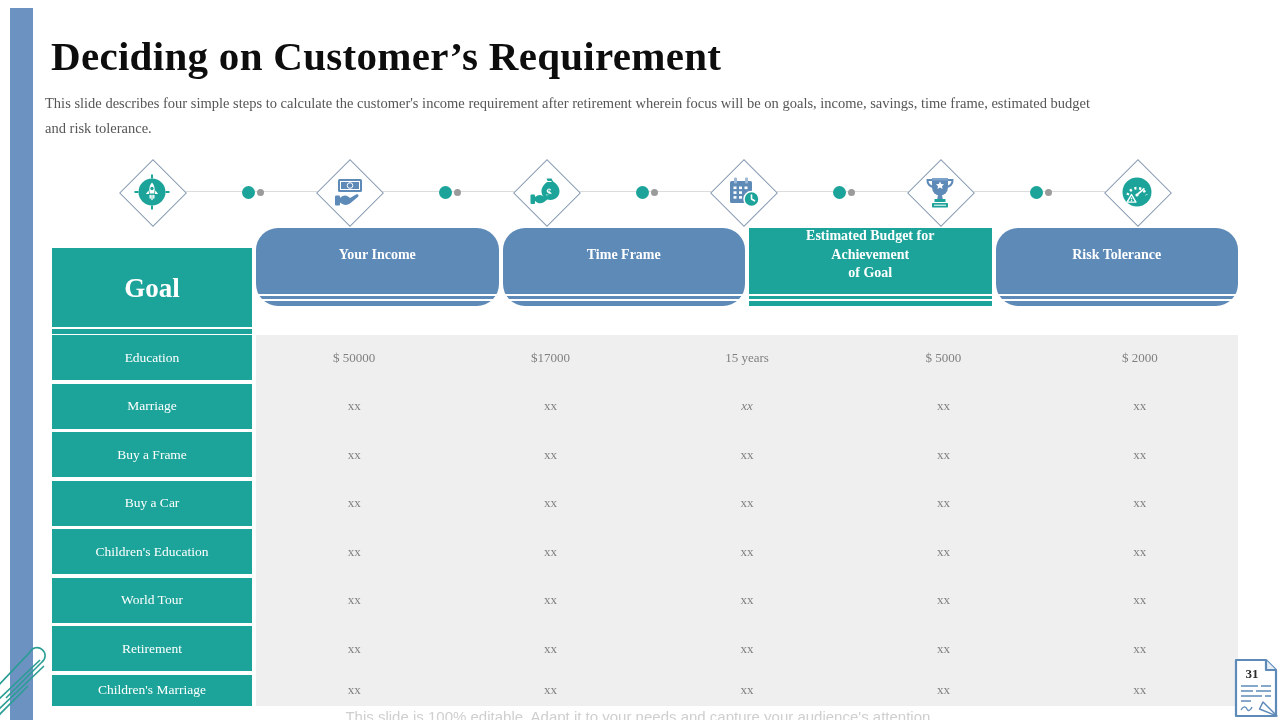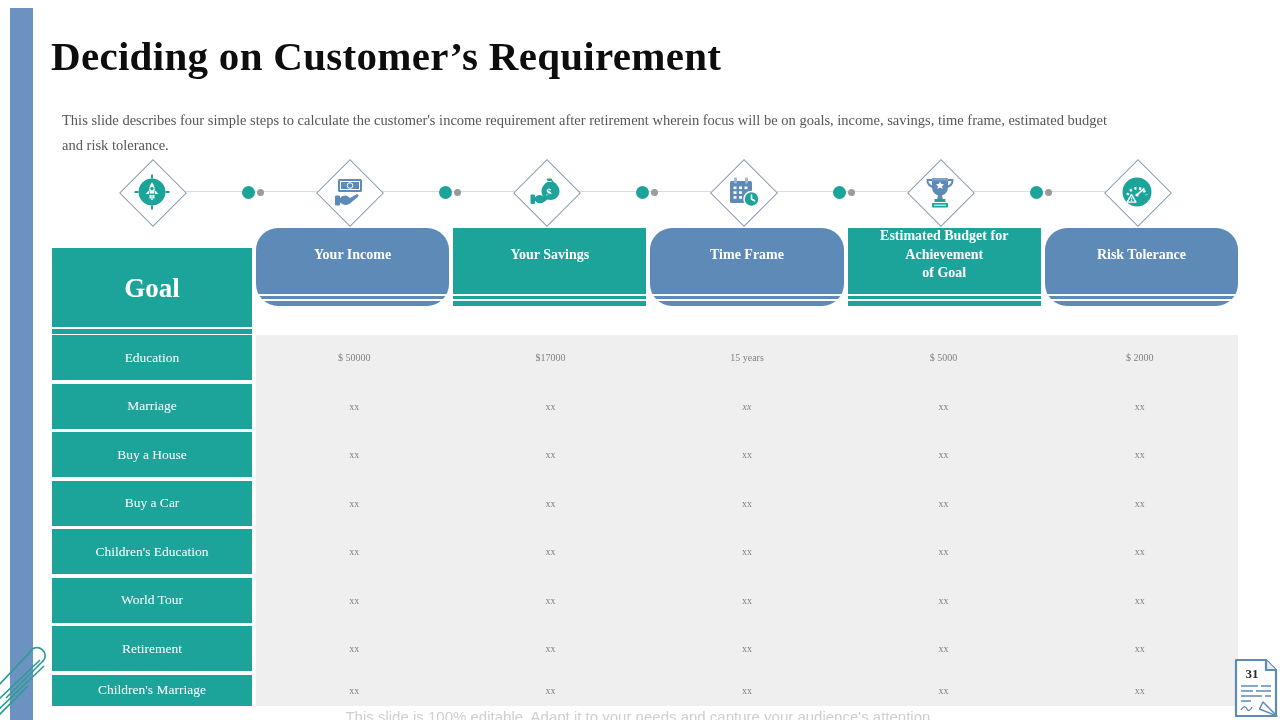--- a/index.html
+++ b/index.html
@@ -1,21 +1,21 @@
 <!DOCTYPE html>
 <html style="--teal: #1CA49A; --blue: #5E8AB8; --sidebar-blue: #6C92C2; --data-bg: #EFEFF0; --data-text: #818181;"><head>
 <meta charset="utf-8">
 <style>
   html,body{margin:0;padding:0;background:#fff;}
   .slide{position:relative;width:1280px;height:720px;background:#fff;overflow:hidden;
          font-family:"Liberation Serif","DejaVu Serif",serif;}
   .side-bar{position:absolute;left:10px;top:8px;width:23px;height:712px;background:var(--sidebar-blue,#6C92C2);}
   .deco{position:absolute;left:0;top:588px;width:72px;height:132px;}
   .title{position:absolute;left:45px;top:26px;margin:6px;font-size:41px;font-weight:bold;color:#0d0d0d;letter-spacing:.3px;}
-  .subtitle{position:absolute;left:45px;top:91px;width:1130px;margin:17px;font-size:14.5px;color:#565656;line-height:1.75;}
+  .subtitle{position:absolute;left:45px;top:91px;width:1130px;margin:0;font-size:14.5px;color:#565656;line-height:1.75;}
   .subtitle span{display:block;}
 
   
   .timeline{position:absolute;left:52px;top:160px;width:1186px;height:66px;}
   .tl-line{position:absolute;left:100px;top:31px;width:985px;height:1px;background:#dcdcdc;}
   .diamond{position:absolute;top:9px;width:46px;height:46px;background:#fff;border:1.2px solid #8a9cb3;transform:rotate(45deg);}
   .tl-icon{position:absolute;top:14px;width:36px;height:36px;}
   .dot-t{position:absolute;top:25.5px;width:13px;height:13px;border-radius:50%;background:var(--teal,#1CA49A);}
   .dot-g{position:absolute;top:28.5px;width:7px;height:7px;border-radius:50%;background:#9b9b9b;}
 
@@ -30,21 +30,21 @@
   .hdr.teal{background:linear-gradient(to bottom,var(--teal,#1CA49A) 0 66px,#fff 66px 68px,var(--teal,#1CA49A) 68px 71px,#fff 71px 73px,var(--teal,#1CA49A) 73px 100%);}
   .hdr.blue{background:linear-gradient(to bottom,var(--blue,#5E8AB8) 0 66px,#fff 66px 68px,var(--blue,#5E8AB8) 68px 71px,#fff 71px 73px,var(--blue,#5E8AB8) 73px 100%);border-radius:22px;}
 
   .tbody{position:relative;margin-top:1px;height:371px;border-radius:27px;}
   .gray-bg{position:absolute;left:204px;top:0;right:0;bottom:0;background:var(--data-bg,#EFEFF0);}
   .trow{position:relative;display:flex;gap:4px;height:45px;margin-bottom:3.5px;}
   .trow.last{height:31px;margin-bottom:8px;}
   .goal-cell{width:200px;flex:0 0 auto;background:var(--teal,#1CA49A);color:#fff;font-size:13.5px;
     display:flex;align-items:center;justify-content:center;}
   .vals{flex:1;display:flex;}
-  .vcell{flex:1;display:flex;align-items:center;justify-content:center;color:var(--data-text,#818181);font-size:10px;}
+  .vcell{flex:1;display:flex;align-items:center;justify-content:center;color:var(--data-text,#818181);font-size:13px;}
   .vcell.italic{font-style:italic;}
 
   .footer{position:absolute;left:0;right:0;top:708px;text-align:center;
     font-family:"Liberation Sans","DejaVu Sans",sans-serif;font-size:15px;color:#cfcfcf;}
   .page-badge{position:absolute;right:1px;bottom:2px;width:46px;height:60px;}
 </style>
 </head>
 <body>
 
 <div class="slide">
@@ -157,21 +157,20 @@
     <div class="dot-t" style="left:781px"></div>
     <div class="dot-g" style="left:796px"></div>
     <div class="dot-t" style="left:978px"></div>
     <div class="dot-g" style="left:993px"></div>
   </div>
 
   <div class="rq-table">
     <div class="thead">
       <div class="goal-hdr">Goal</div>
       <div class="hdr blue">Your Income</div>
-      <div class="hdr teal">Your Savings</div>
       <div class="hdr blue">Time Frame</div>
       <div class="hdr teal">Estimated Budget for
 Achievement
 of  Goal</div>
       <div class="hdr blue">Risk Tolerance</div>
     </div>
 
     <div class="tbody">
       <div class="gray-bg"></div>
 
@@ -191,21 +190,21 @@
         <div class="vals">
           <div class="vcell">xx</div>
           <div class="vcell">xx</div>
           <div class="vcell italic">xx</div>
           <div class="vcell">xx</div>
           <div class="vcell">xx</div>
         </div>
       </div>
 
       <div class="trow">
-        <div class="goal-cell">Buy a House</div>
+        <div class="goal-cell">Buy a Frame</div>
         <div class="vals">
           <div class="vcell">xx</div>
           <div class="vcell">xx</div>
           <div class="vcell">xx</div>
           <div class="vcell">xx</div>
           <div class="vcell">xx</div>
         </div>
       </div>
 
       <div class="trow">

